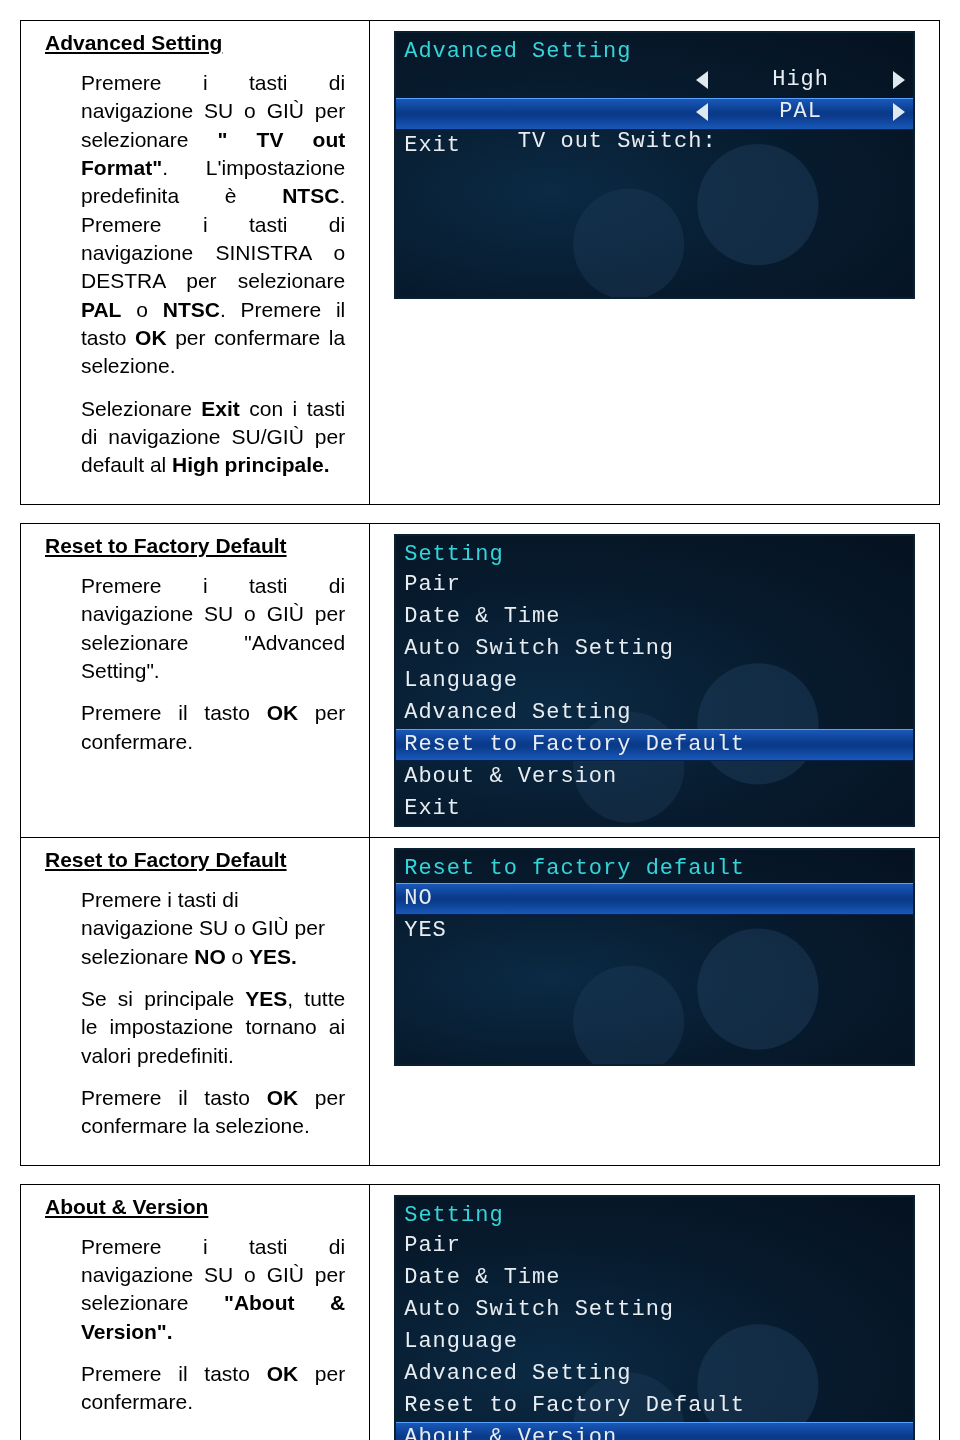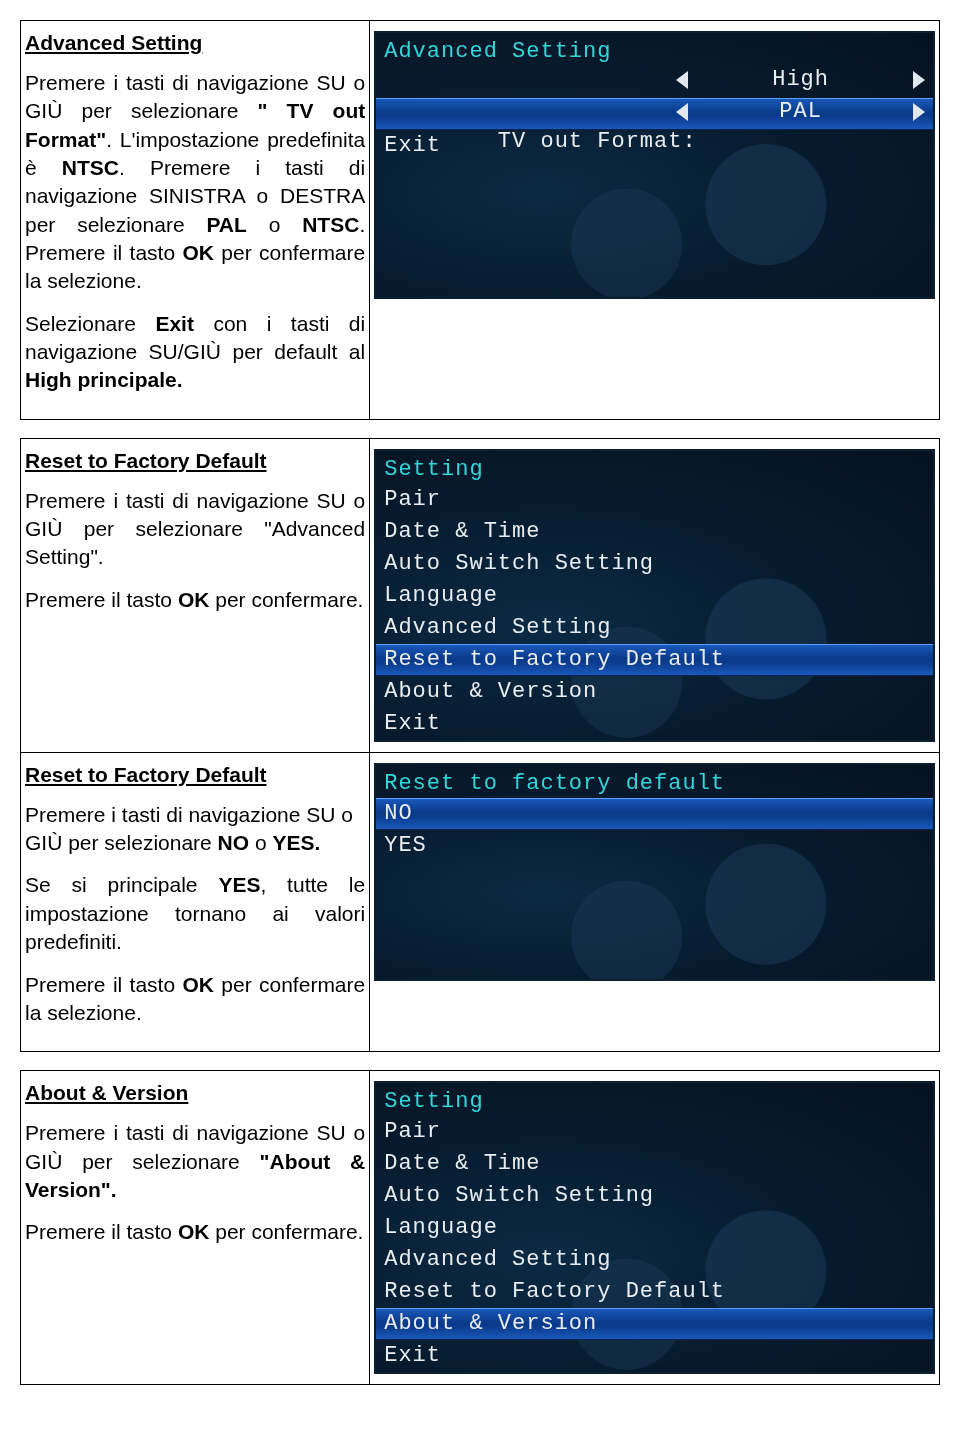--- a/index.html
+++ b/index.html
@@ -11,37 +11,38 @@
     width: 920px;
   }
   table.outer {
     border-collapse: collapse;
     width: 100%;
     margin-bottom: 18px;
   }
   table.outer td {
     border: 1px solid #000;
     vertical-align: top;
-    padding: 10px 4px;
+    padding: 10px 24px;
   }
   td.textcol {
     width: 38%;
   }
   td.screencol {
     width: 62%;
     padding: 6px;
   }
   .heading {
     font-weight: bold;
     text-decoration: underline;
     margin-bottom: 14px;
   }
   .para {
     margin-bottom: 14px;
     line-height: 1.35;
+    margin-left: 36px;
   }
   .justify {
     text-align: justify;
   }
   .bold {
     font-weight: bold;
   }
 
   
   .screen {
@@ -124,21 +125,21 @@
       <div class="title">Advanced Setting</div>
       <div class="row">
         <span>Quality   :</span>
         <span class="valwrap">
           <span class="arrow left"></span>
           <span class="val">High</span>
           <span class="arrow right"></span>
         </span>
       </div>
       <div class="row sel">
-        <span>TV out Format:</span>
+        <span>TV out Switch:</span>
         <span class="valwrap">
           <span class="arrow left"></span>
           <span class="val">PAL</span>
           <span class="arrow right"></span>
         </span>
       </div>
       <div class="row">Exit</div>
     </div>
   </td>
 </tr>

